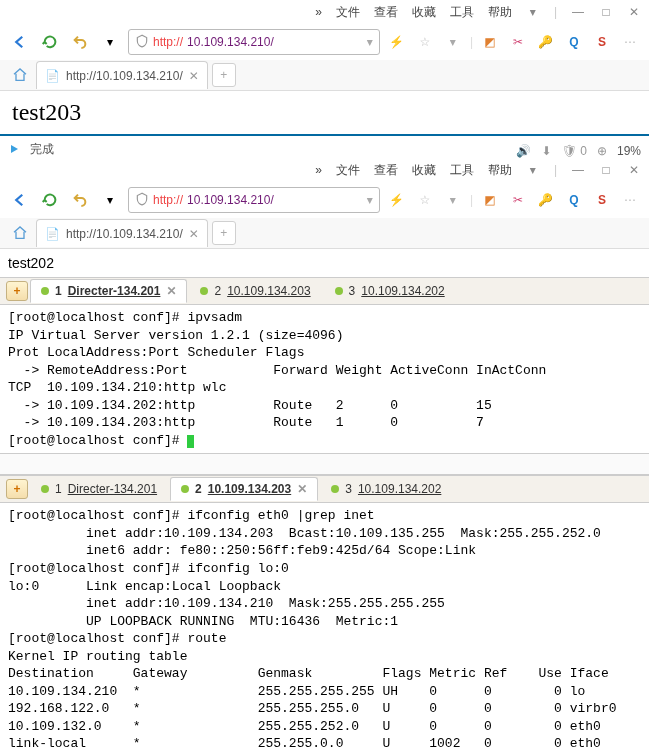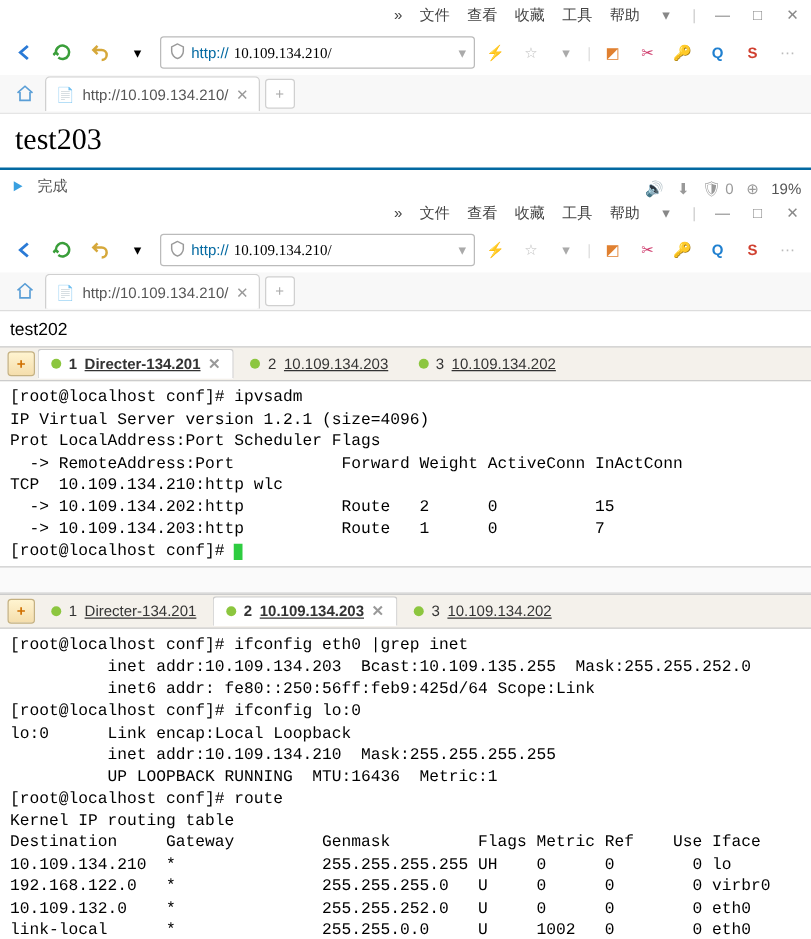--- a/index.html
+++ b/index.html
@@ -41,22 +41,22 @@
   .term-tab { display: flex; align-items: center; padding: 0 10px; height: 24px; border: 1px solid transparent; border-radius: 3px 3px 0 0; gap: 6px; color: #333; }
   .term-tab.active { background: #fff; border-color: #ccc; border-bottom-color: #fff; font-weight: bold; }
   .term-tab .dot { width: 8px; height: 8px; border-radius: 50%; background: #8cc63f; display: inline-block; }
   .term-tab .label { text-decoration: underline; }
   .term-tab .close { color: #999; }
   .term-body { font-family: "Courier New", monospace; font-size: 13px; white-space: pre; padding: 4px 8px; line-height: 1.35; color: #000; overflow: hidden; }
   .term-cursor { display: inline-block; width: 7px; height: 13px; background: #2ecc40; vertical-align: text-bottom; }
   .term-status { display: flex; align-items: center; height: 22px; padding: 0 8px; border-top: 1px solid #ccc; border-bottom: 1px solid #ccc; background: #fafafa; color: #444; }
   .term-status .right { margin-left: auto; display: flex; gap: 10px; }
   
-  .gray-url { color: #0369a1; }
-  .dark-url { color: #000000; font-family: Liberation Serif, serif; }
+  .gray-url { color: #ef4444; }
+  .dark-url { color: #701a75; }
 </style>
 </head>
 <body>
 
 <div class="browser">
   <div class="menu-row">
     <span>»</span>
     <span class="menu-item">文件</span>
     <span class="menu-item">查看</span>
     <span class="menu-item">收藏</span>

